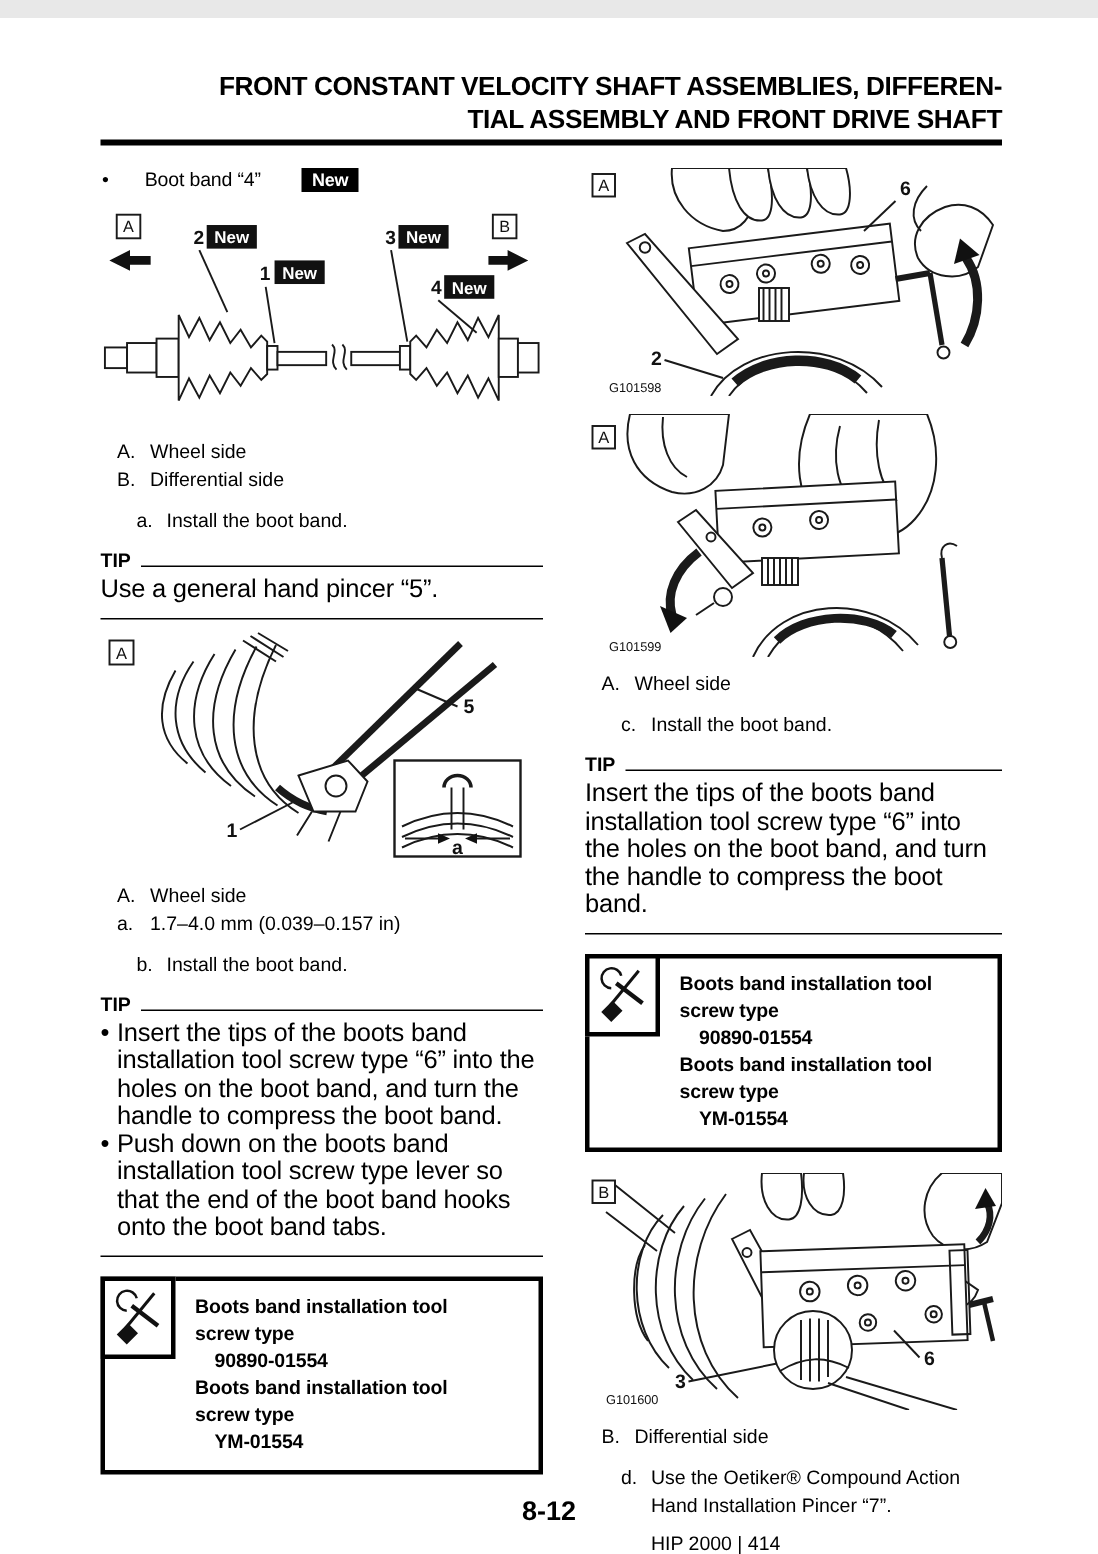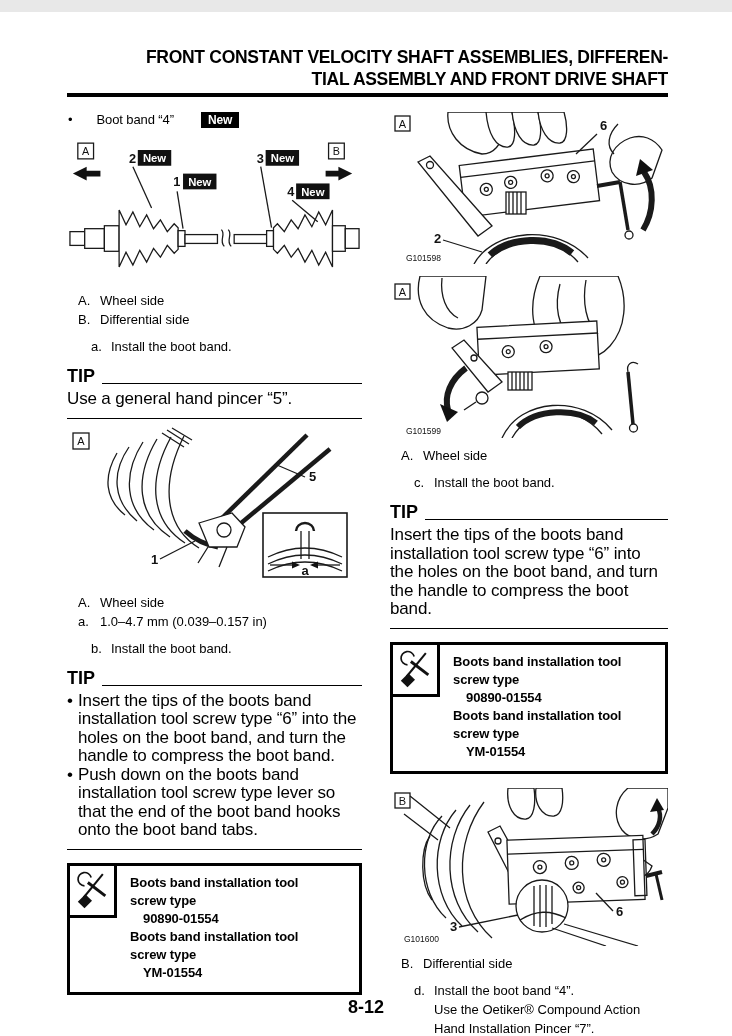--- a/index.html
+++ b/index.html
@@ -33,21 +33,21 @@
   .fig svg { display:block; }
 
   .legend { margin-top:8px; }
   .legend-item { display:flex; padding-left:11px; font-size:13px; line-height:19px; }
   .legend-key { flex:none; width:22px; }
 
   .step { display:flex; padding-left:24px; font-size:13px; line-height:19px; margin-top:8px; }
   .step-key { flex:none; width:20px; }
 
   .tip-head { display:flex; align-items:flex-end; margin-top:10px; }
-  .tip-label { font-weight:bold; font-size:18px; }
+  .tip-label { font-weight:bold; font-size:13px; }
   .tip-rule { flex:1; border-bottom:1.8px solid #000; margin:0 0 3px 7px; }
   .tip-body { font-size:17px; line-height:18.5px; letter-spacing:-0.15px; margin-top:3px; }
   .tip-end { border-bottom:1.8px solid #000; margin-top:9px; }
   .bullets .b { position:relative; padding-left:11px; }
   .bullets .b::before { content:"•"; position:absolute; left:0; }
 
   .toolbox { position:relative; border:3px solid #000; margin-top:13px;
              padding:8px 6px 10px 60px; min-height:116px; }
   .toolbox .icon-cell { position:absolute; top:-3px; left:-3px; width:50px; height:55px;
              border:3px solid #000; background:#fff;
@@ -212,21 +212,21 @@
           </svg>
         </div>
 
         <div class="legend">
           <div class="legend-item">
             <span class="legend-key">A.</span>
             <span>Wheel side</span>
           </div>
           <div class="legend-item">
             <span class="legend-key">a.</span>
-            <span>1.0–4.7 mm (0.039–0.157 in)</span>
+            <span>1.7–4.0 mm (0.039–0.157 in)</span>
           </div>
         </div>
 
         <div class="step">
           <span class="step-key">b.</span>
           <span>Install the boot band.</span>
         </div>
 
         <div class="tip-head">
           <span class="tip-label">TIP</span>
@@ -471,21 +471,20 @@
         <div class="legend">
           <div class="legend-item">
             <span class="legend-key">B.</span>
             <span>Differential side</span>
           </div>
         </div>
 
         <div class="step">
           <span class="step-key">d.</span>
           <span>
-            <div class="stepd-line">Install the boot band “4”.</div>
             <div class="stepd-line">Use the Oetiker® Compound Action Hand Installation Pincer “7”.</div>
             <div class="stepd-line stepd-gap">HIP 2000 | 414</div>
             <div class="stepd-line">Item No. 26035274</div>
           </span>
         </div>
 
       </div>
     </div>
   </div>
 

